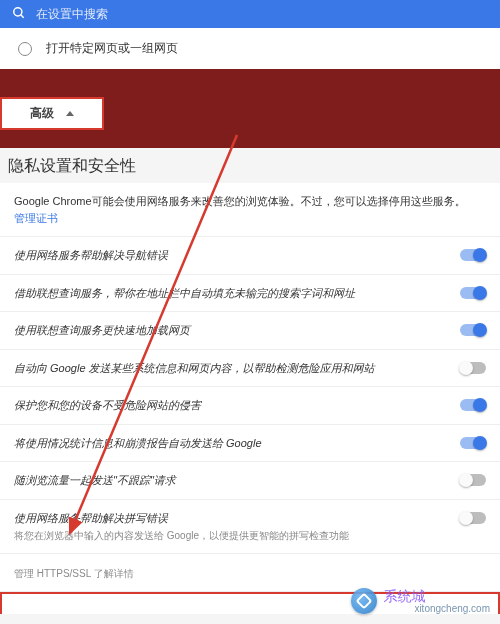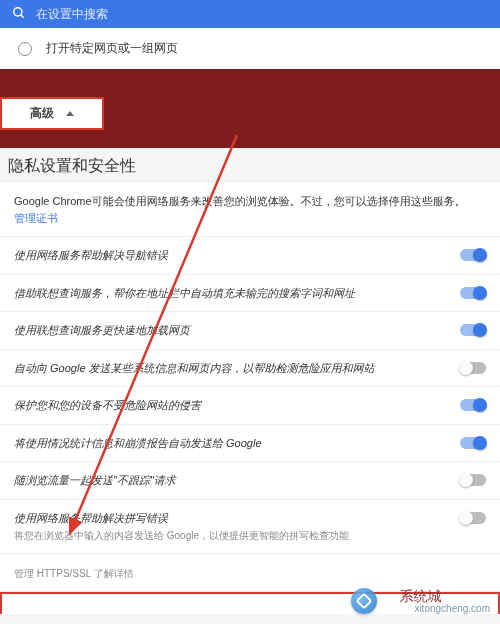--- a/index.html
+++ b/index.html
@@ -24,21 +24,21 @@
   .link { color: #3b78e7; }
   .toggle { width: 26px; height: 12px; border-radius: 7px; background: #bdbdbd; position: relative; margin-top: 2px; flex-shrink: 0; }
   .toggle::after { content: ""; position: absolute; width: 14px; height: 14px; border-radius: 50%; background: #fafafa; box-shadow: 0 1px 2px rgba(0,0,0,0.3); top: -1px; left: -1px; }
   .toggle.on { background: #9bbcf2; }
   .toggle.on::after { background: #3b78e7; left: 13px; }
   .highlight-box { border: 2px solid #d63a2f; }
   .arrow-svg { position: absolute; top: 125px; left: 62px; pointer-events: none; z-index: 5; }
   .watermark { position: absolute; right: 10px; bottom: 10px; display: flex; align-items: center; gap: 6px; z-index: 6; opacity: 0.9; }
   .wm-logo { width: 26px; height: 26px; border-radius: 50%; background: radial-gradient(circle at 35% 35%, #6db4f0, #2a7bc8); display: flex; align-items: center; justify-content: center; box-shadow: 0 1px 3px rgba(0,0,0,0.3); }
   .wm-logo-inner { width: 12px; height: 12px; border: 2px solid #fff; border-radius: 3px; transform: rotate(45deg); }
-  .wm-text { font-size: 14px; color: #7f1d1d; line-height: 1; margin-left: 16px; }
+  .wm-text { font-size: 14px; color: #8b5cf6; line-height: 1; }
   .wm-sub { font-size: 10px; color: #6a8aa8; margin-left: 31px; }
 </style>
 </head>
 <body>
 
 <div class="search-bar">
   <span class="search-icon">
     <svg width="14" height="14" viewBox="0 0 24 24" fill="none" stroke="white" stroke-width="2.5">
         <circle cx="10" cy="10" r="7"></circle>
         <line x1="20" y1="20" x2="15" y2="15"></line>

